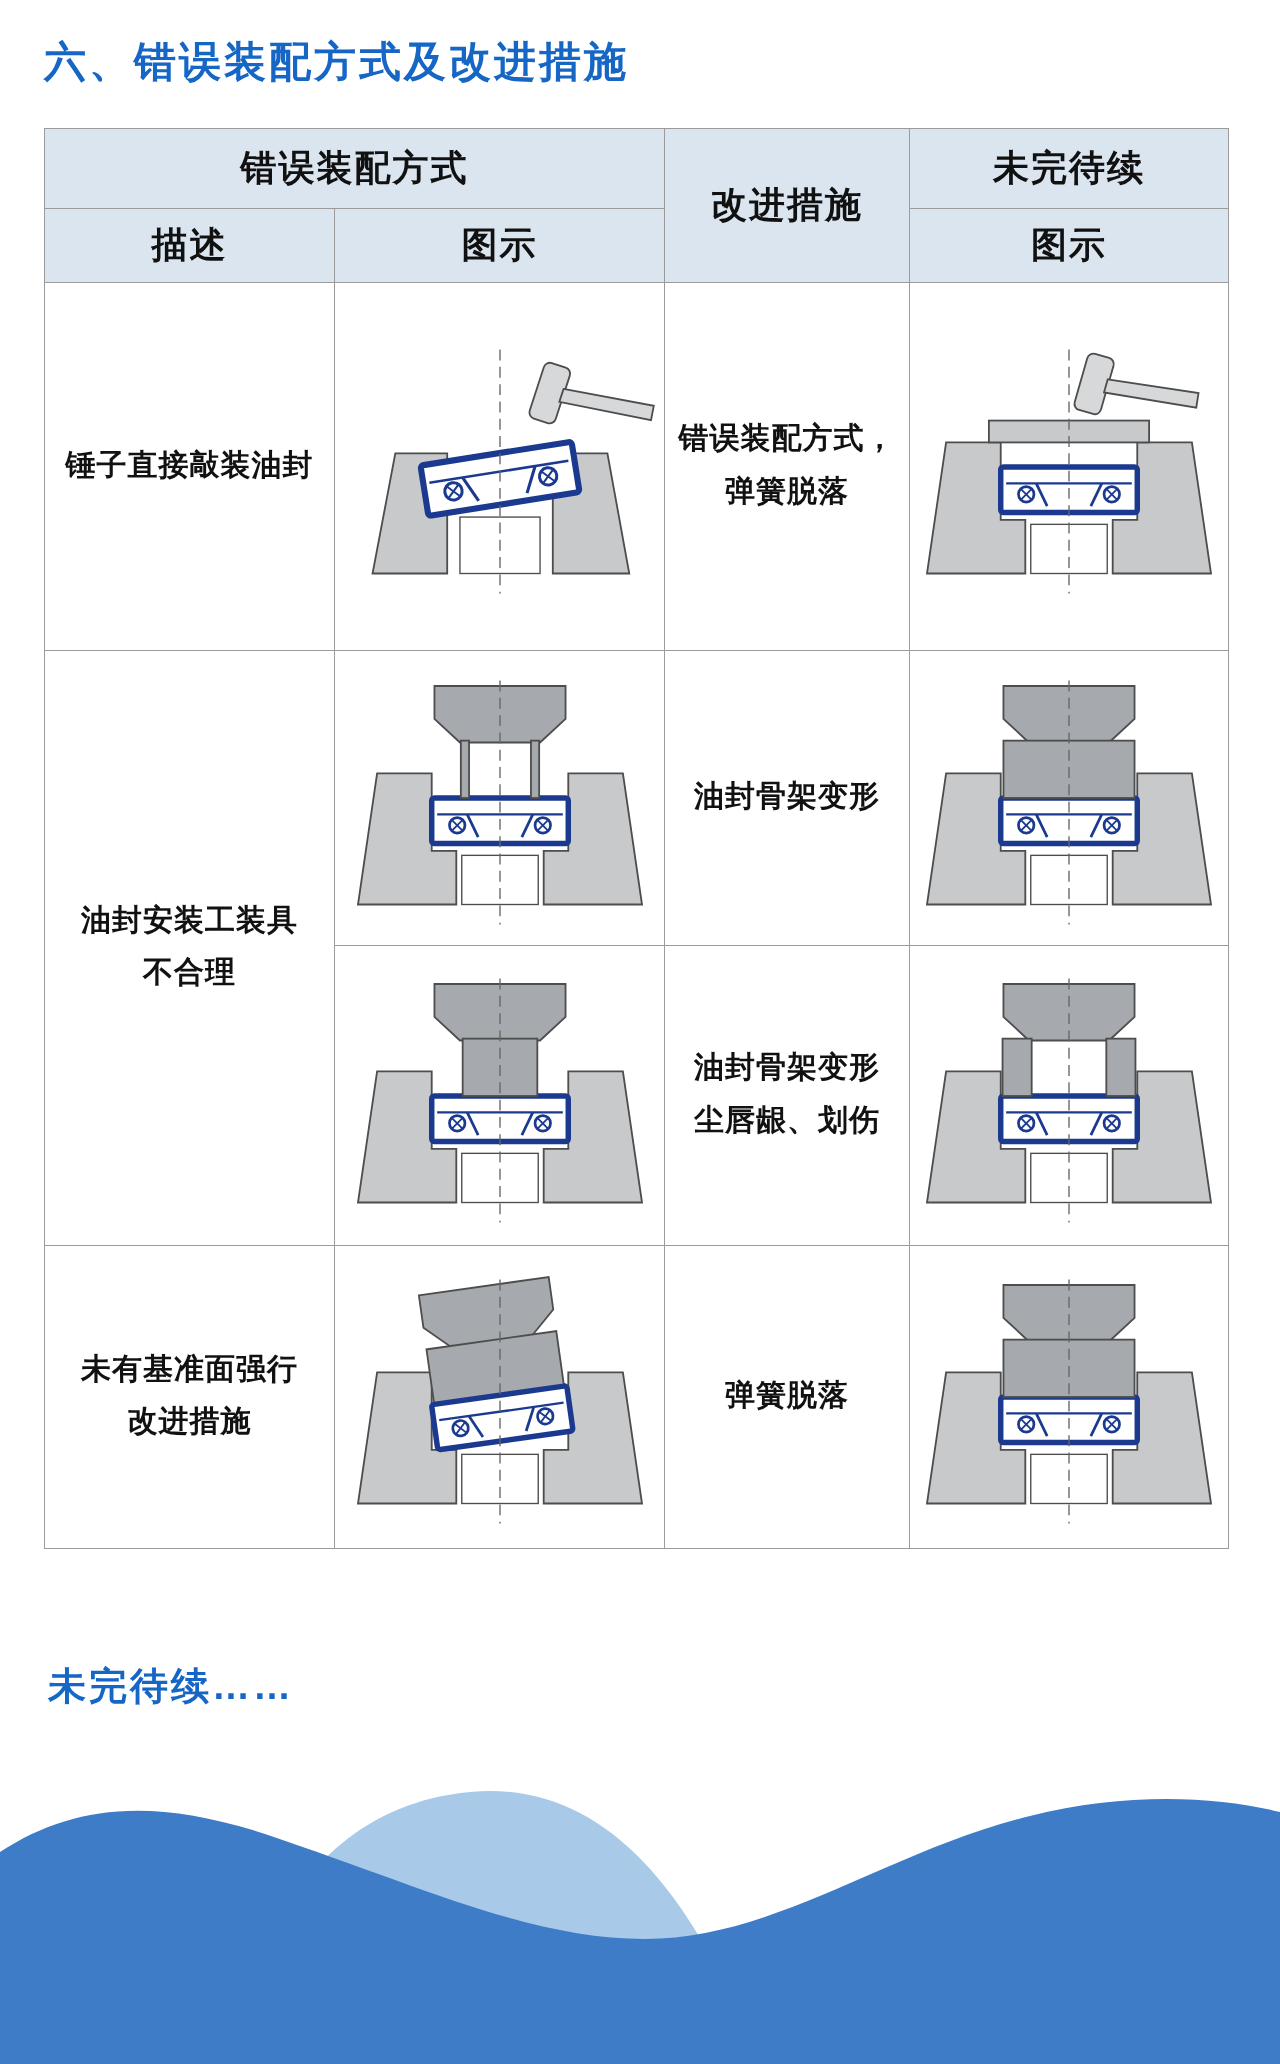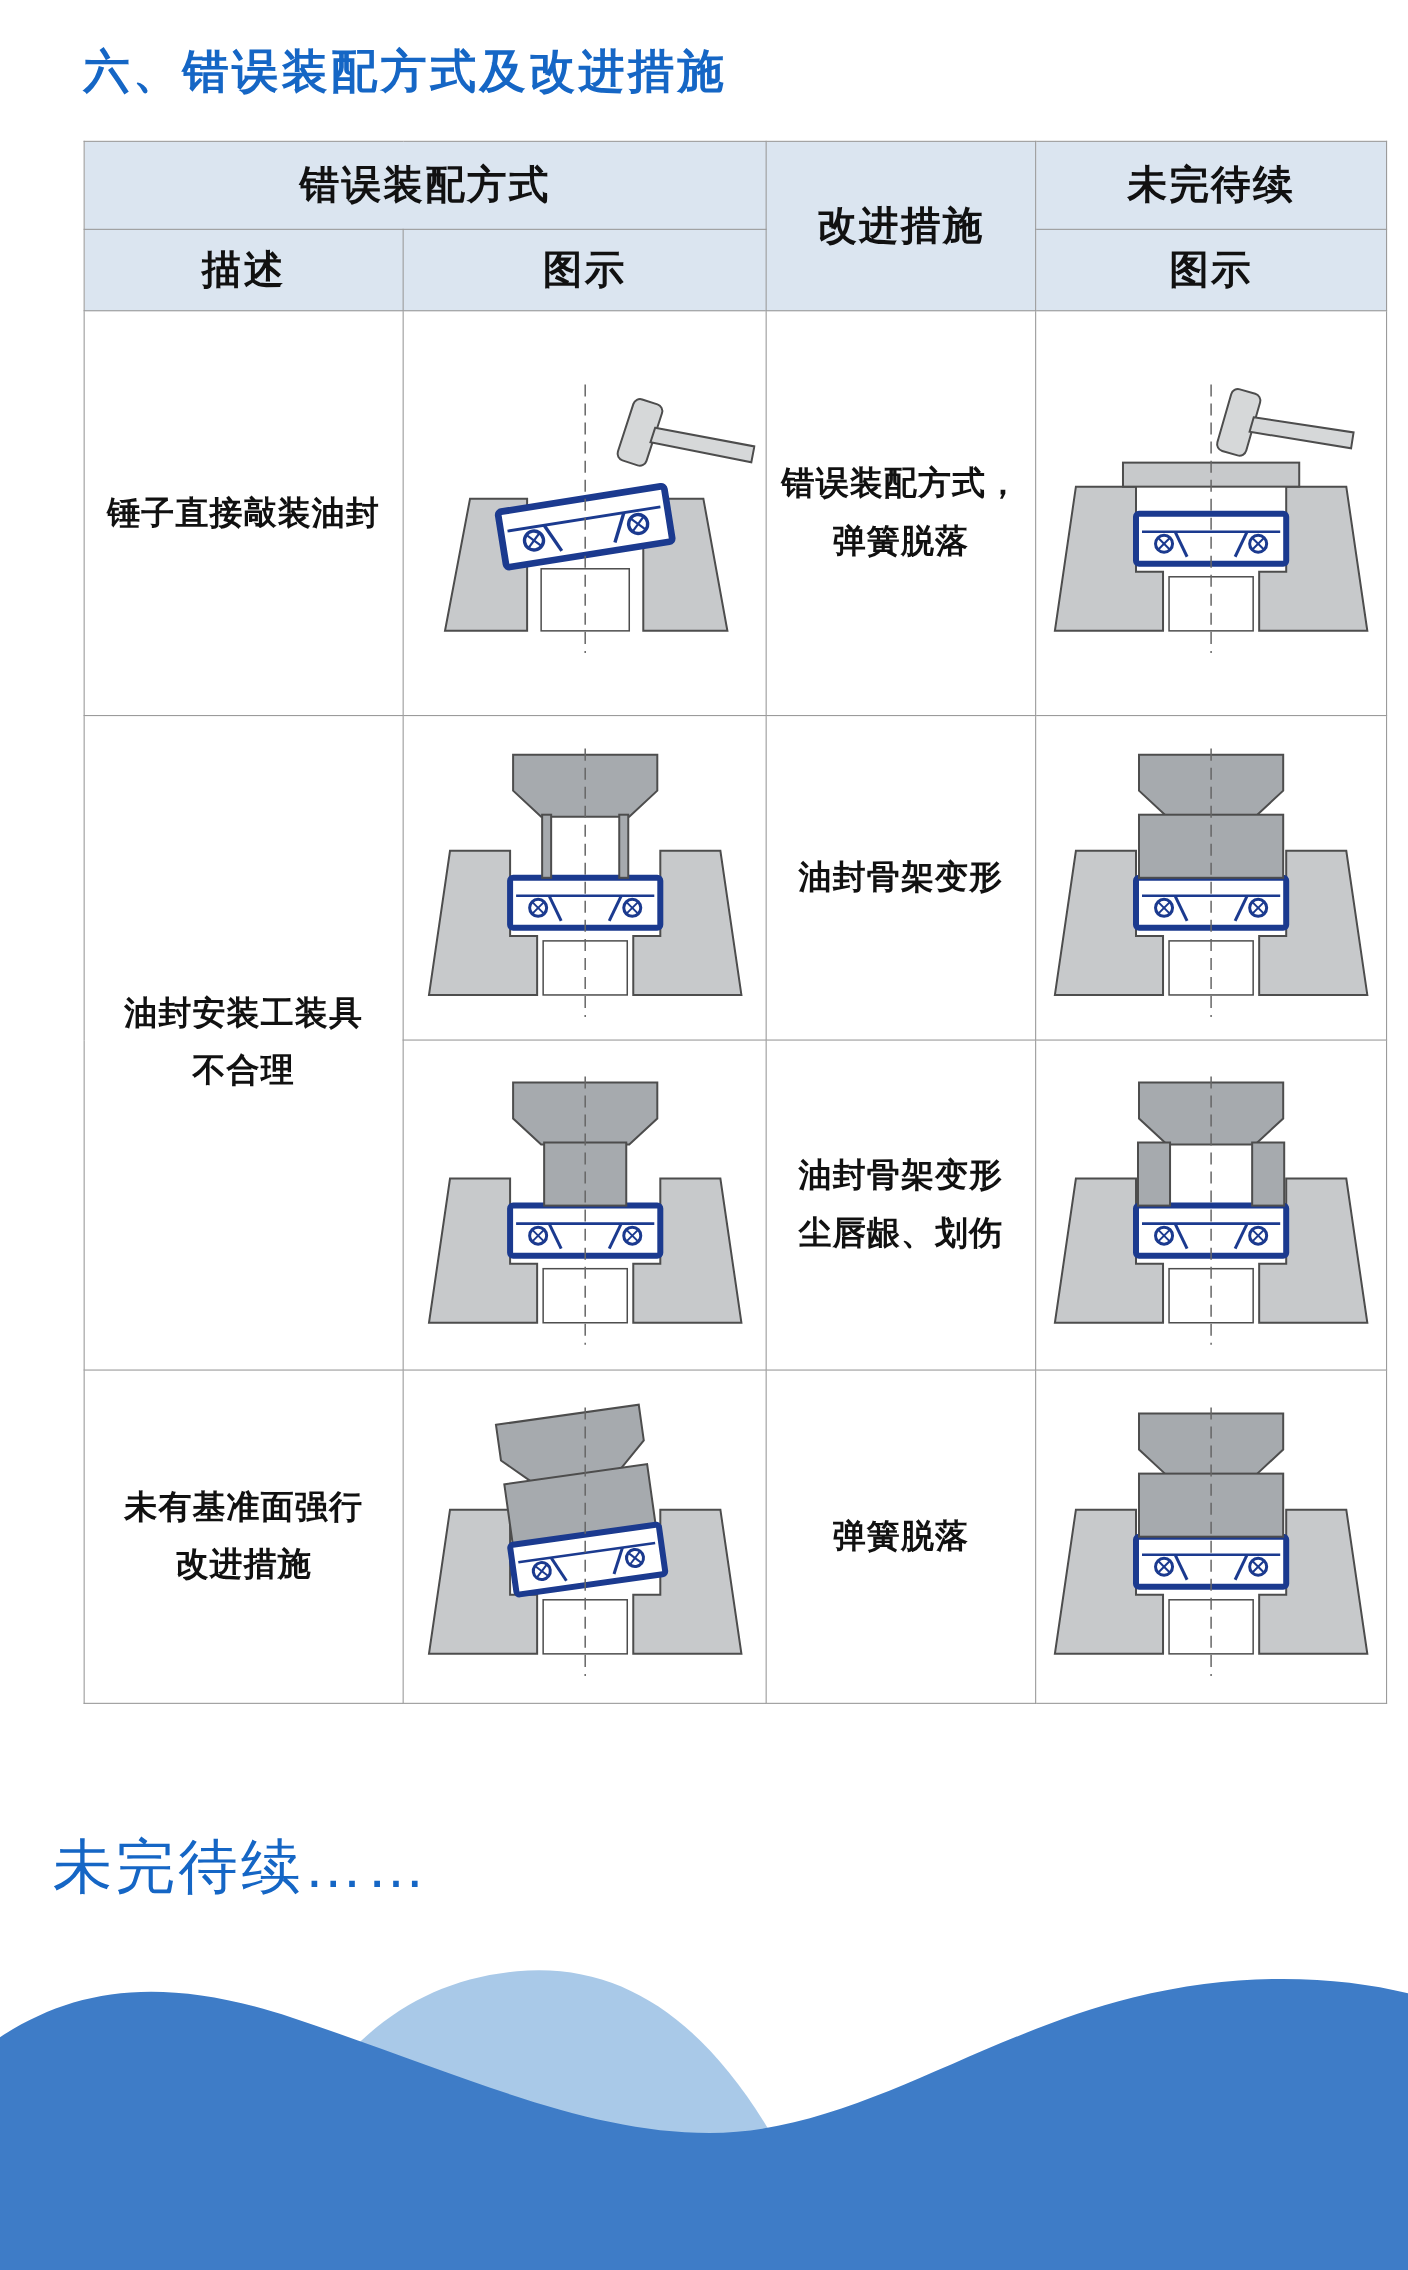--- a/index.html
+++ b/index.html
@@ -9,21 +9,21 @@
     --border:#9b9b9b;
     --wave-dark:#3e7cc7;
     --wave-light:#a9c9e8;
   }
   html,body{ background:#ffffff; }
   body{
     width:1280px; height:2064px; position:relative; overflow:hidden;
     font-family:"Liberation Sans","DejaVu Sans",sans-serif;
     color:#111;
   }
-  .content{ padding:40px 48px 0 76px; position:relative; z-index:2; }
+  .content{ padding:40px 48px 0 44px; position:relative; z-index:2;font-family:Liberation Mono, monospace; }
   .page-title{
     color:var(--accent-blue); font-size:42px; font-weight:bold;
     letter-spacing:3px; line-height:1.2;
   }
   table.main{
     border-collapse:collapse; table-layout:fixed; width:1184px; margin-top:38px;
   }
   table.main th, table.main td{
     border:1px solid var(--border); text-align:center; vertical-align:middle;
     font-weight:bold;
@@ -34,21 +34,21 @@
   tr.row1{ height:368px; }
   tr.row2{ height:295px; }
   tr.row3{ height:300px; }
   tr.row4{ height:303px; }
   table.main td{ background:#ffffff; font-size:30px; letter-spacing:1px; }
   .lines span{ display:block; line-height:1.75; }
   .illus{ display:flex; align-items:center; justify-content:center; }
   .tool{ fill:#a6aaae; stroke:#4d4d4d; stroke-width:2; }
   .plate{ fill:#c7c9cb; stroke:#4d4d4d; stroke-width:2; }
   .footer-text{
-    color:var(--accent-blue); font-size:54px; font-weight:normal;
+    color:var(--accent-blue); font-size:38px; font-weight:bold;
     margin:112px 0 0 48px; letter-spacing:3px; position:relative; z-index:2;
   }
   .wave{ position:absolute; left:0; bottom:0; width:1280px; height:330px; z-index:1; }
 </style>
 </head>
 <body>
 
 <svg width="0" height="0" style="position:absolute" aria-hidden="true">
   <defs>
     <g id="housing-stepped">

